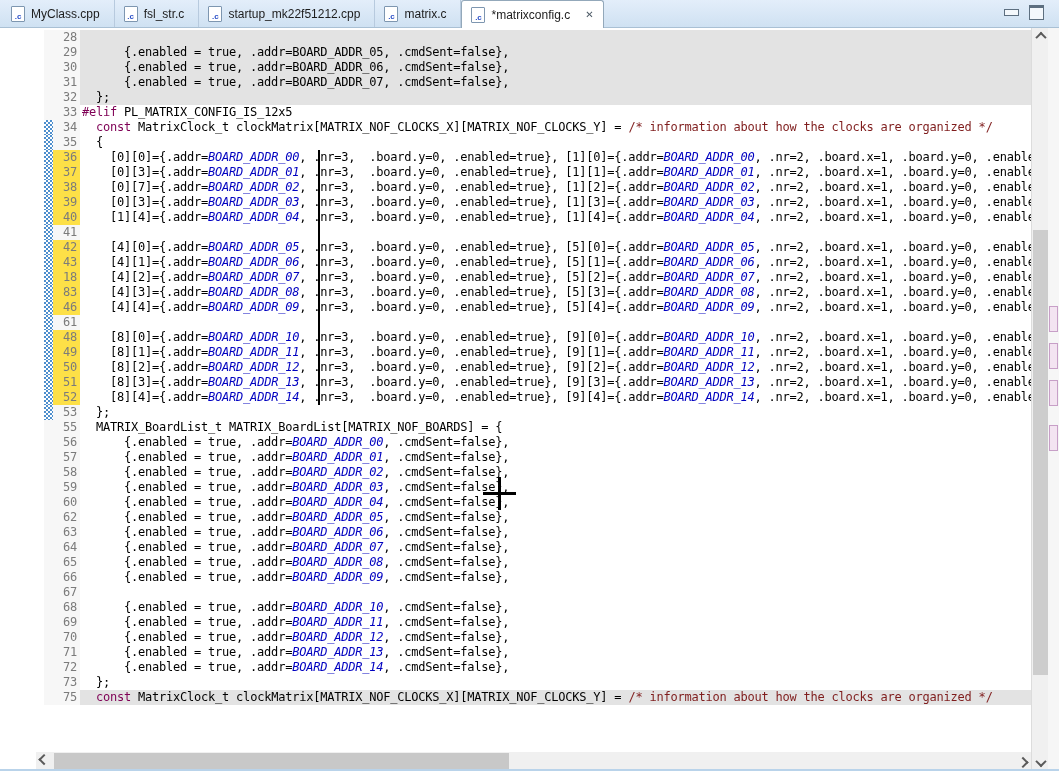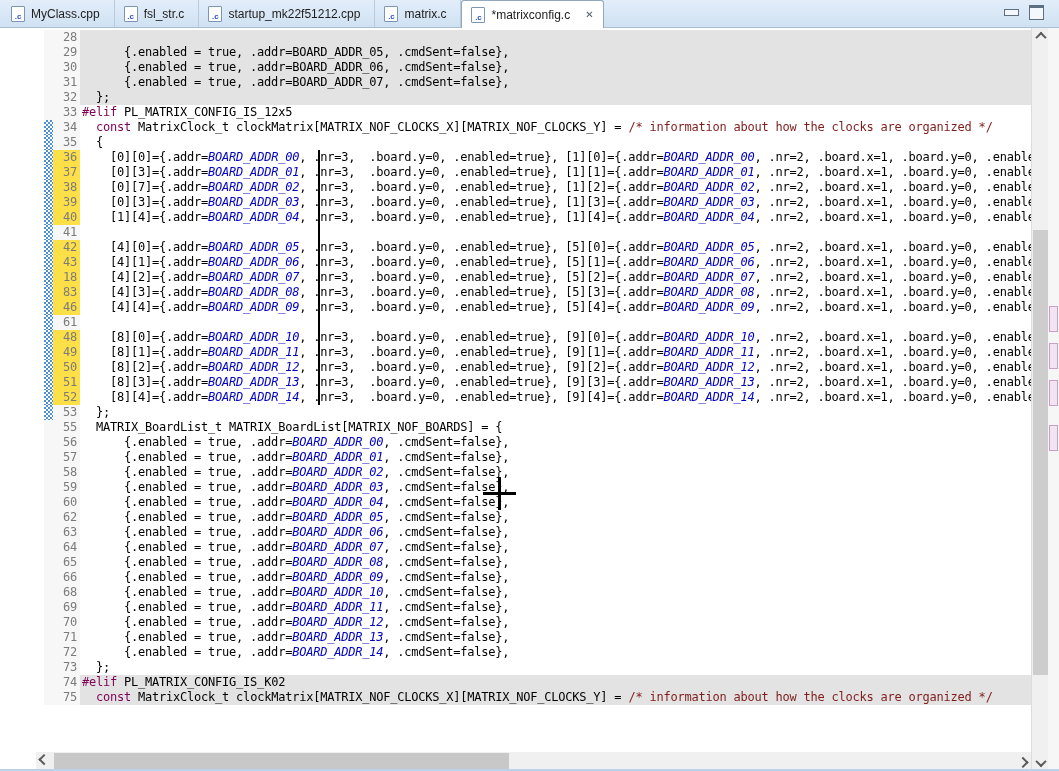--- a/index.html
+++ b/index.html
@@ -291,20 +291,25 @@
           <div class="lnum">65</div>
           <div class="code"><span class="tk-p">      {.enabled = true, .addr=</span><span class="tk-m">BOARD_ADDR_08</span><span class="tk-p">, .cmdSent=false},</span></div>
         </div>
         <div class="row">
           <div class="mark"></div>
           <div class="lnum">66</div>
           <div class="code"><span class="tk-p">      {.enabled = true, .addr=</span><span class="tk-m">BOARD_ADDR_09</span><span class="tk-p">, .cmdSent=false},</span></div>
         </div>
         <div class="row">
           <div class="mark"></div>
+          <div class="lnum">67</div>
+          <div class="code"></div>
+        </div>
+        <div class="row">
+          <div class="mark"></div>
           <div class="lnum">68</div>
           <div class="code"><span class="tk-p">      {.enabled = true, .addr=</span><span class="tk-m">BOARD_ADDR_10</span><span class="tk-p">, .cmdSent=false},</span></div>
         </div>
         <div class="row">
           <div class="mark"></div>
           <div class="lnum">69</div>
           <div class="code"><span class="tk-p">      {.enabled = true, .addr=</span><span class="tk-m">BOARD_ADDR_11</span><span class="tk-p">, .cmdSent=false},</span></div>
         </div>
         <div class="row">
           <div class="mark"></div>
@@ -318,25 +323,20 @@
         </div>
         <div class="row">
           <div class="mark"></div>
           <div class="lnum">72</div>
           <div class="code"><span class="tk-p">      {.enabled = true, .addr=</span><span class="tk-m">BOARD_ADDR_14</span><span class="tk-p">, .cmdSent=false},</span></div>
         </div>
         <div class="row">
           <div class="mark"></div>
           <div class="lnum">73</div>
           <div class="code"><span class="tk-p">  };</span></div>
-        </div>
-        <div class="row inactive">
-          <div class="mark"></div>
-          <div class="lnum">74</div>
-          <div class="code"><span class="tk-k">#elif</span><span class="tk-p"> PL_MATRIX_CONFIG_IS_K02</span></div>
         </div>
         <div class="row inactive">
           <div class="mark"></div>
           <div class="lnum">75</div>
           <div class="code"><span class="tk-p">  </span><span class="tk-k">const</span><span class="tk-p"> MatrixClock_t clockMatrix[MATRIX_NOF_CLOCKS_X][MATRIX_NOF_CLOCKS_Y] = </span><span class="tk-c">/* information about how the clocks are organized */</span></div>
         </div>
       </div>
     <div class="block-caret" id="block-caret" style="left: 318px; top: 122px; height: 255px;"></div>
   </div>
 

